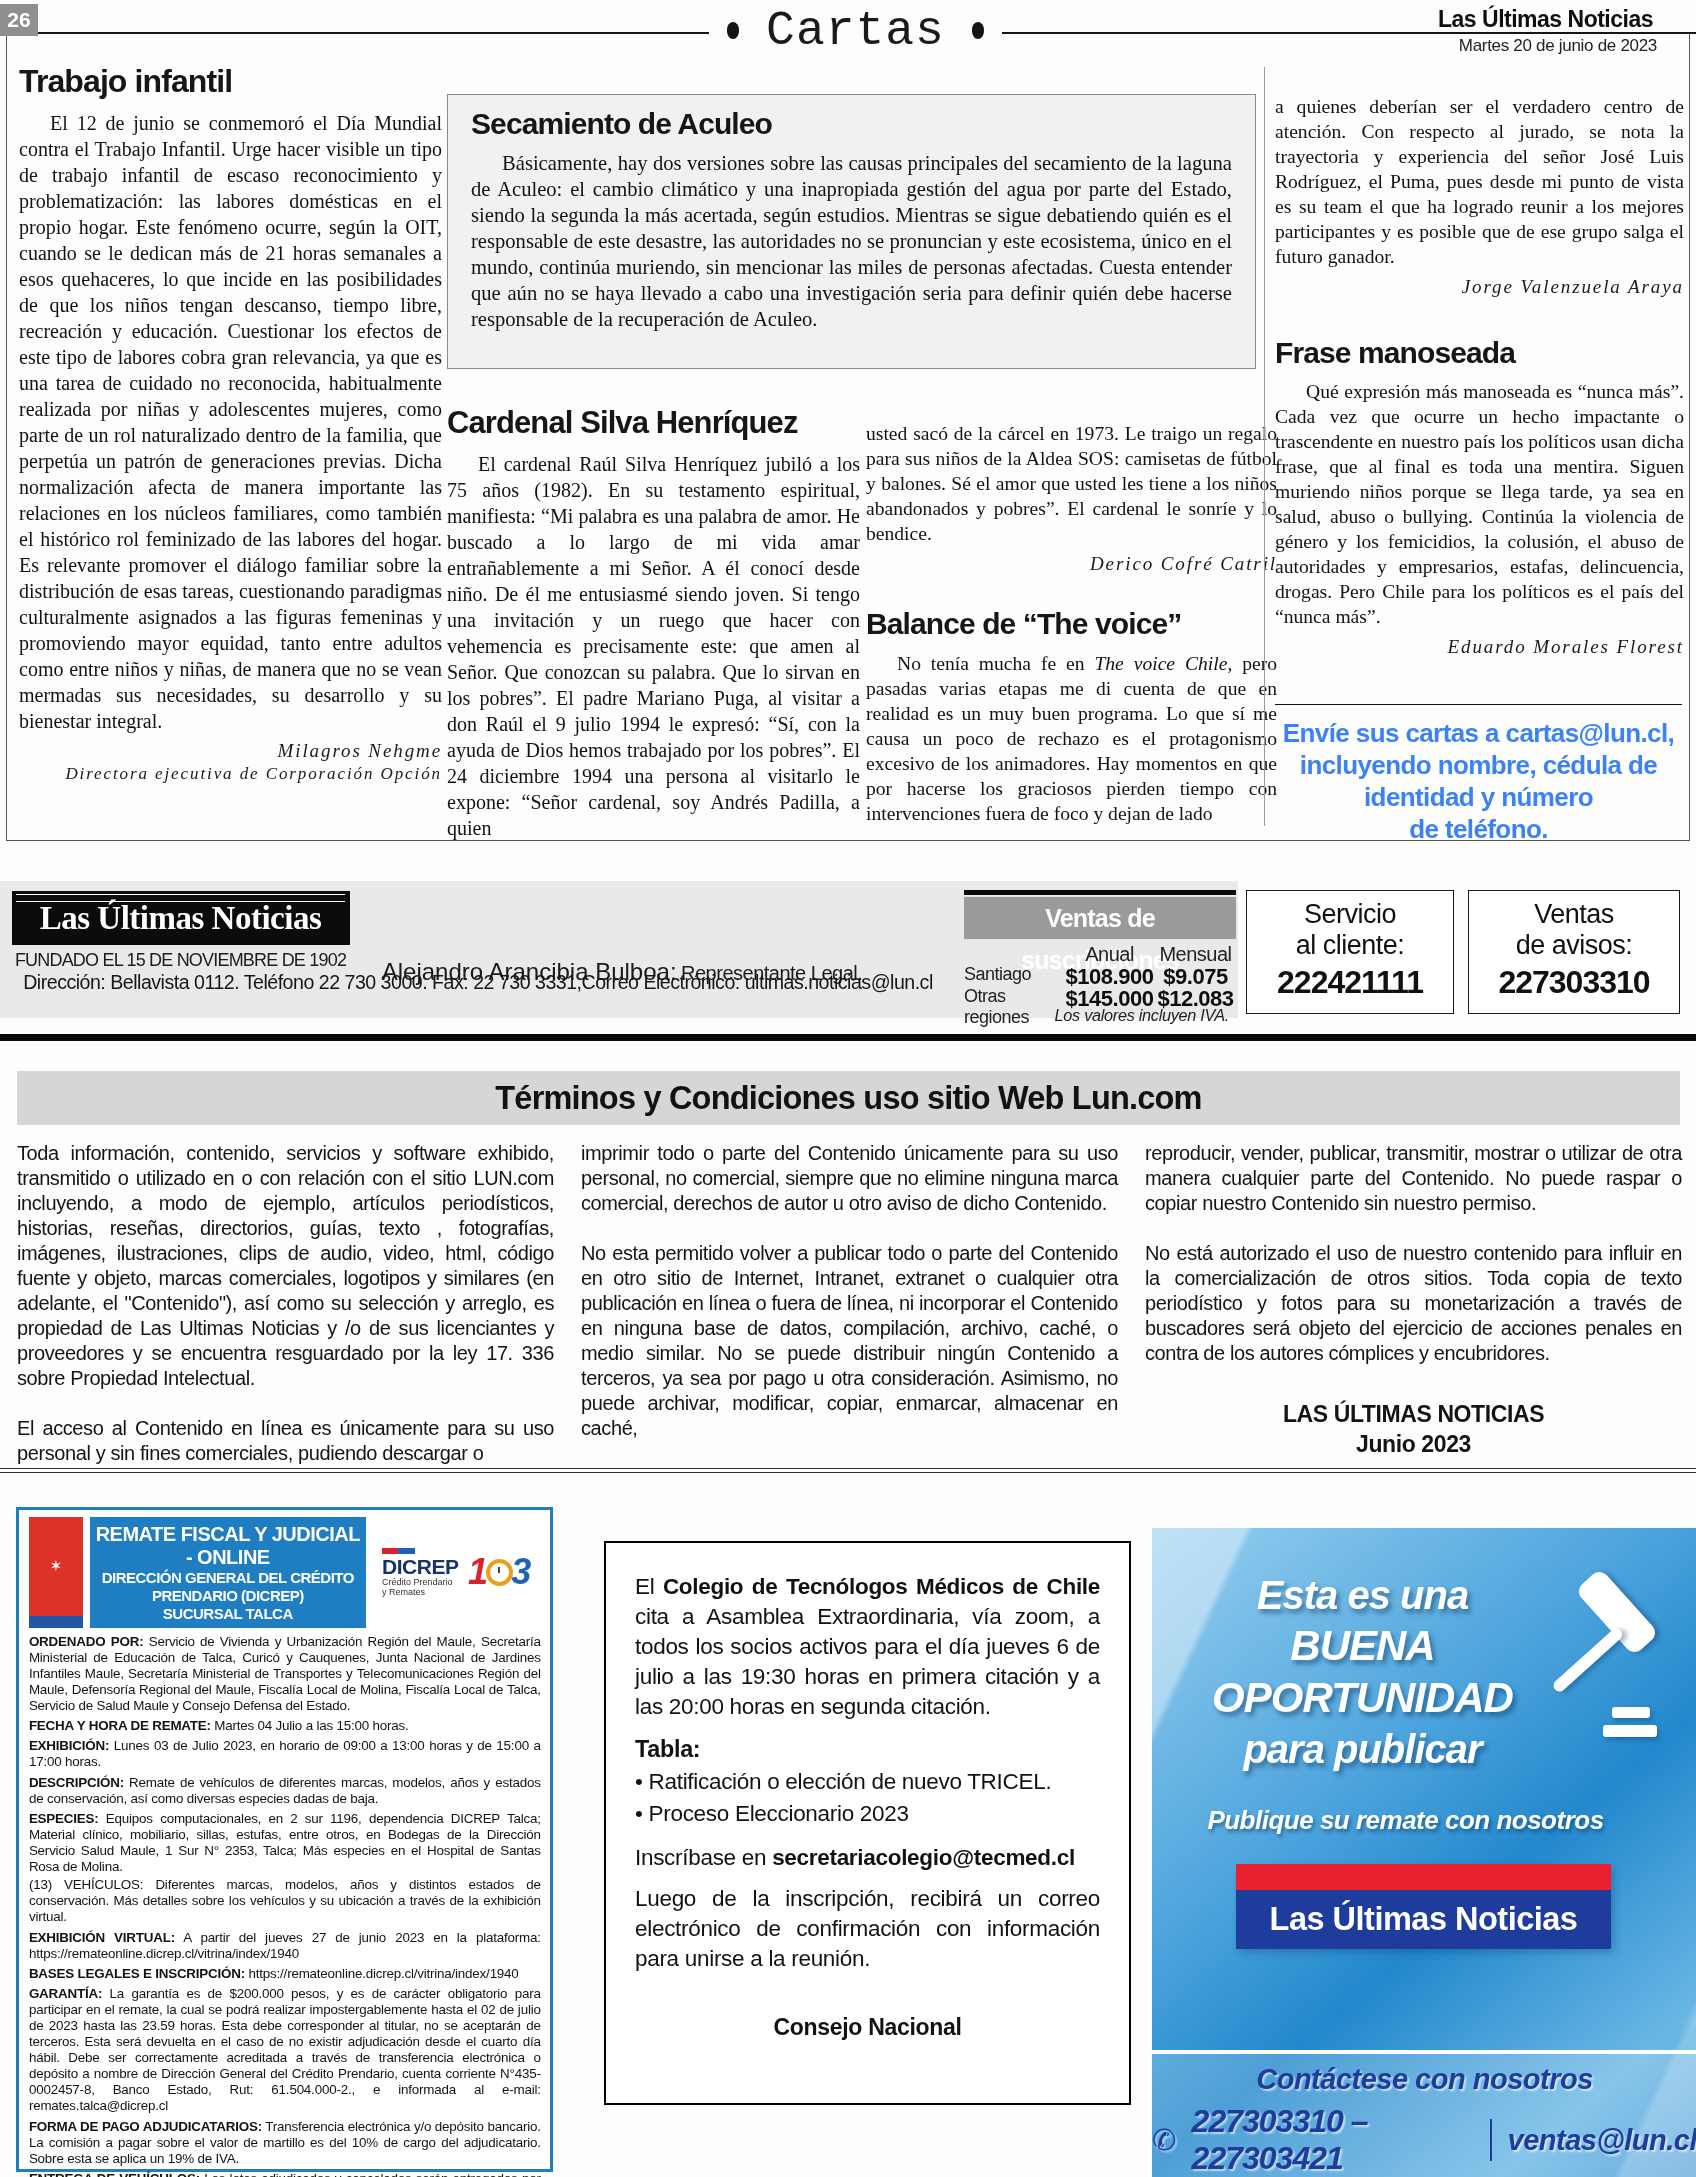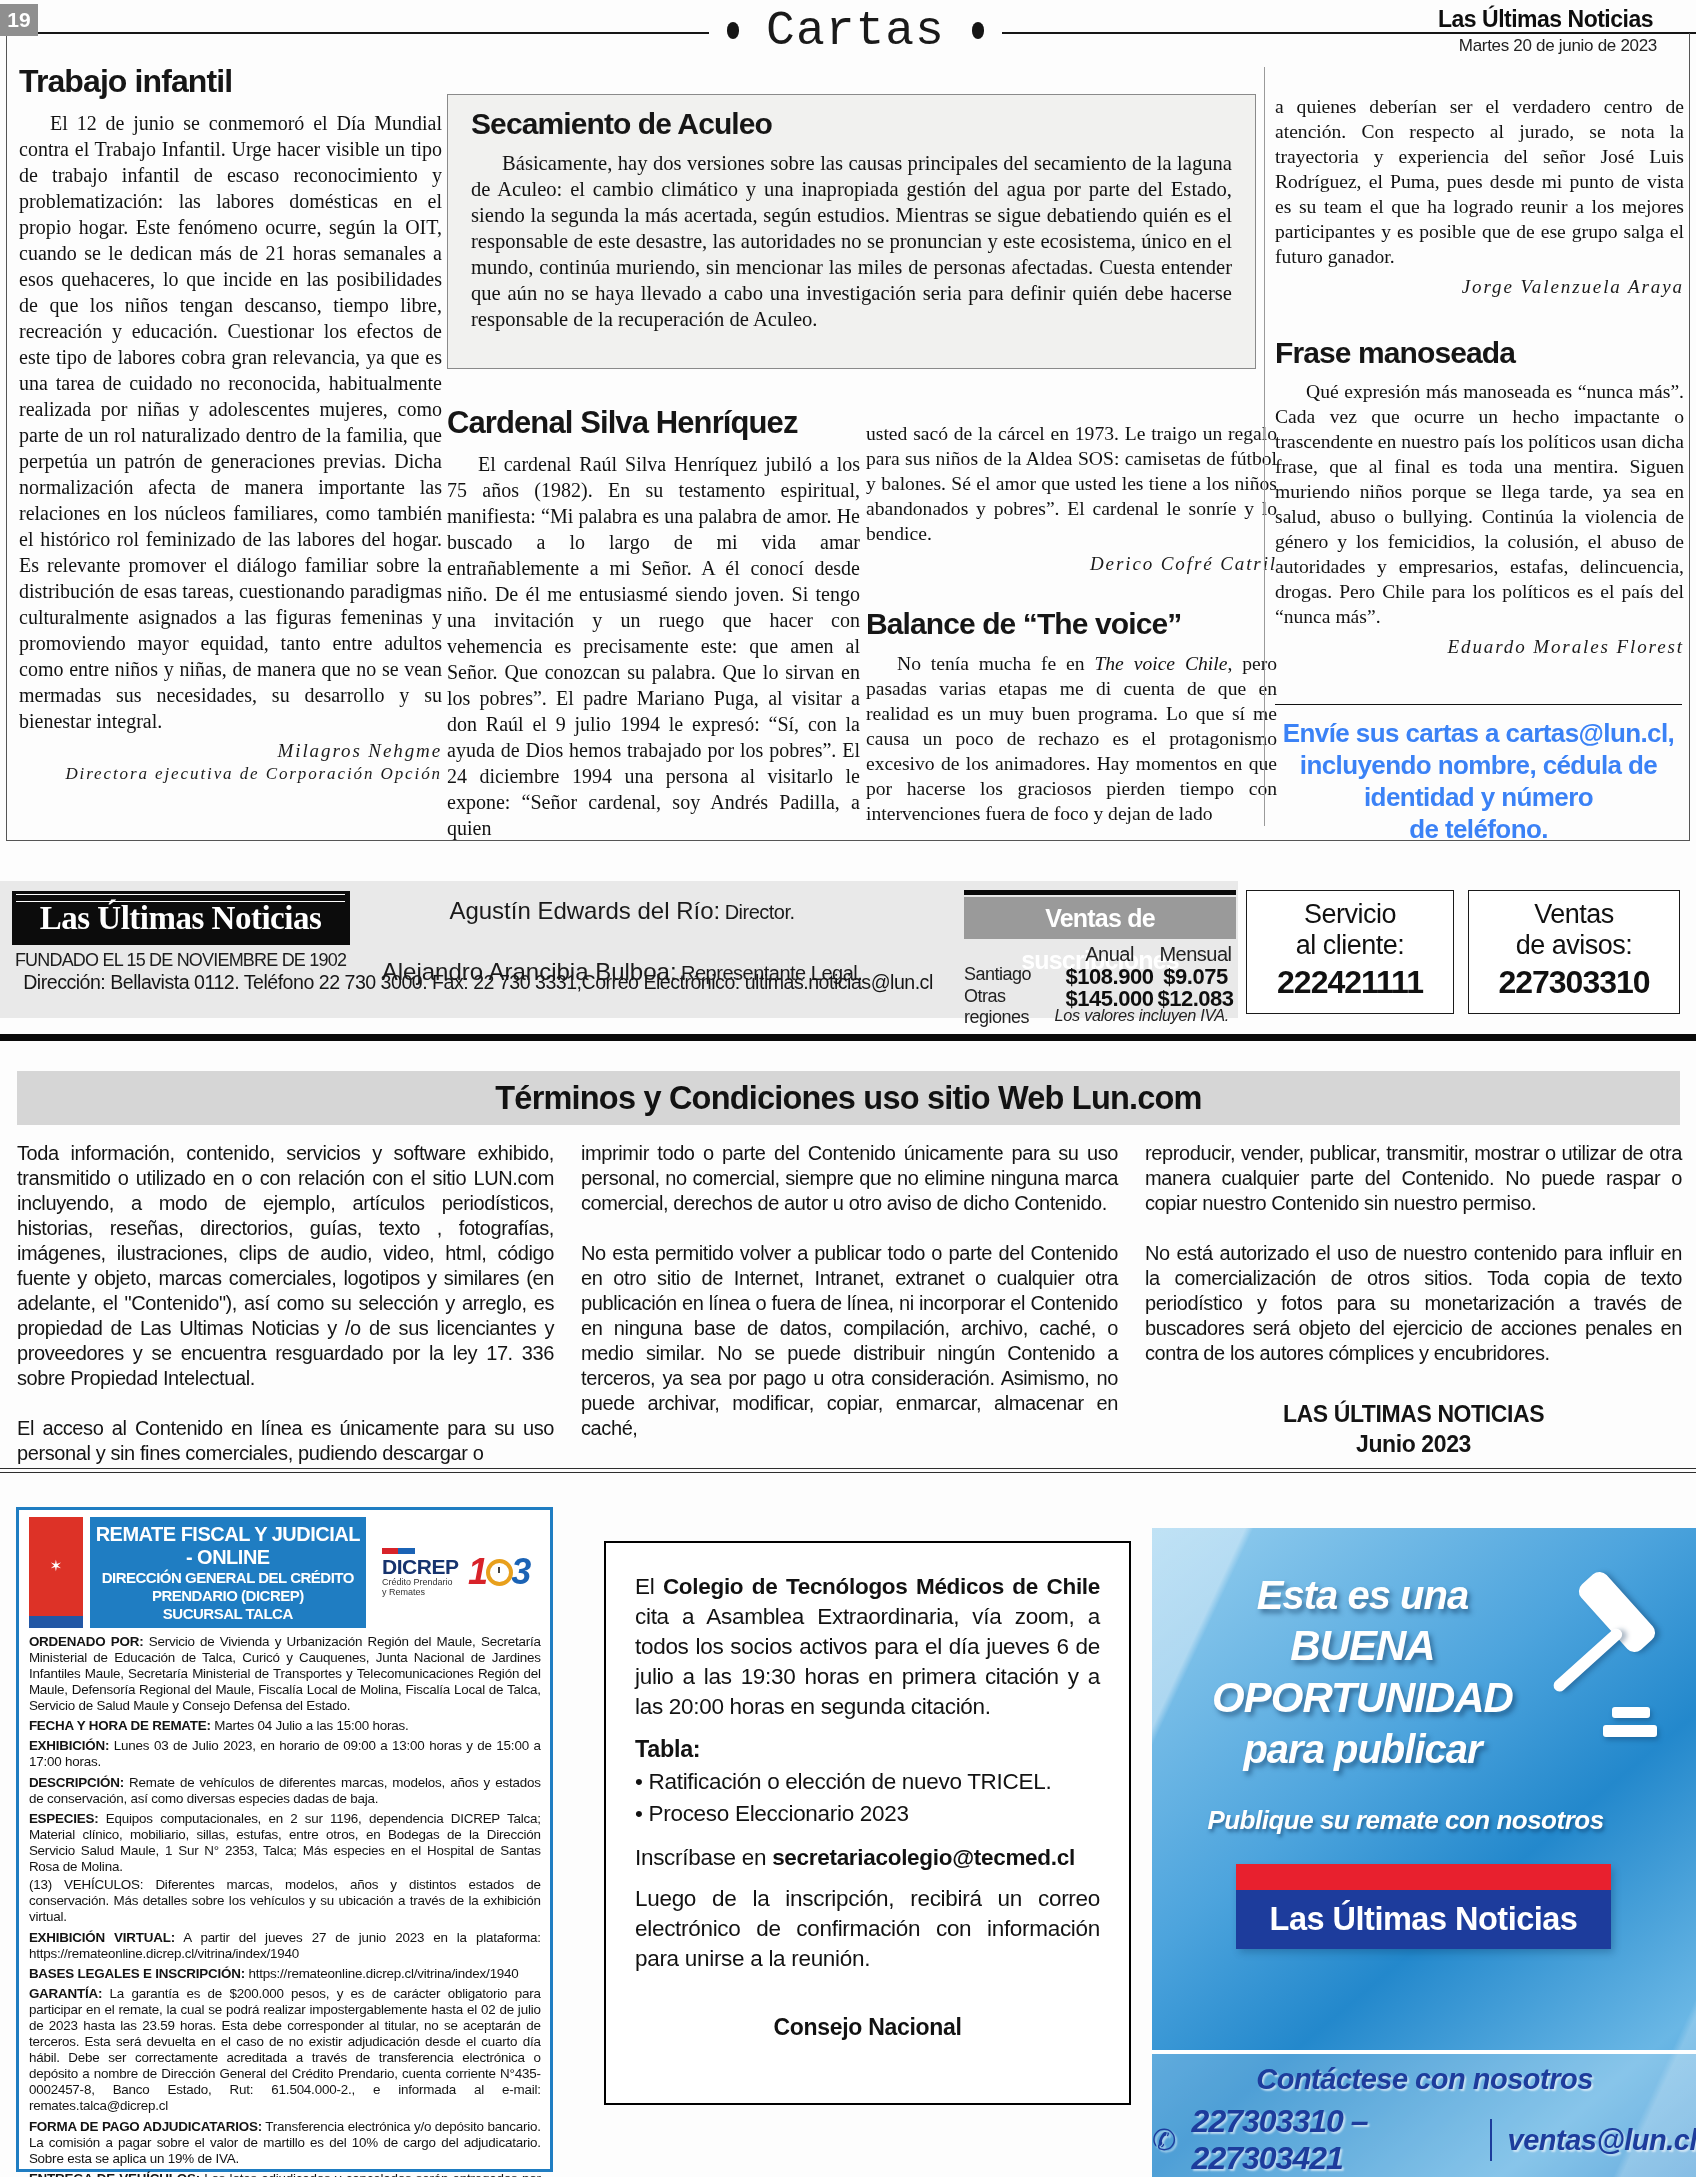--- a/index.html
+++ b/index.html
@@ -146,21 +146,21 @@
   .promo-row .vline { width:2.9px; height:42px; background:#1d3c9c; }
   .promo-row .email { font-size:29px; letter-spacing:-0.5px; }
 </style>
 </head>
 <body>
 
 <div class="page">
 
   <div class="top-rule"></div>
   <div class="letters-frame"></div>
-  <div class="page-number">19</div>
+  <div class="page-number">26</div>
   <div class="cartas-title">
     <span class="dot"></span>
     <span class="word">Cartas</span>
     <span class="dot"></span>
   </div>
   <div class="brand-head">Las Últimas Noticias</div>
   <div class="date-head">Martes 20 de junio de 2023</div>
 
   <section class="col-trabajo">
     <h2 class="h-letter">Trabajo infantil</h2>
@@ -199,24 +199,20 @@
   <div class="envie">
     <div>Envíe sus cartas a cartas@lun.cl,</div>
     <div>incluyendo nombre, cédula de</div>
     <div>identidad y número</div>
     <div>de teléfono.</div>
   </div>
 
   <div class="mast-strip"></div>
   <div class="brand-box">Las Últimas Noticias</div>
   <div class="founded">FUNDADO EL 15 DE NOVIEMBRE DE 1902</div>
-  <div class="director-line">
-    <span class="nm">Agustín Edwards del Río:</span>
-    <span class="rl">Director.</span>
-  </div>
   <div class="director-line legal-line">
     <span class="nm">Alejandro Arancibia Bulboa:</span>
     <span class="rl">Representante Legal.</span>
   </div>
   <div class="address-line">Dirección: Bellavista 0112. Teléfono 22 730 3000. Fax: 22 730 3331,Correo Electrónico: ultimas.noticias@lun.cl</div>
 
   <div class="sub-topbar"></div>
   <div class="sub-head">Ventas de suscripciones</div>
   <div class="sub-row" style="top:943px;">
     <span class="lab"></span>

